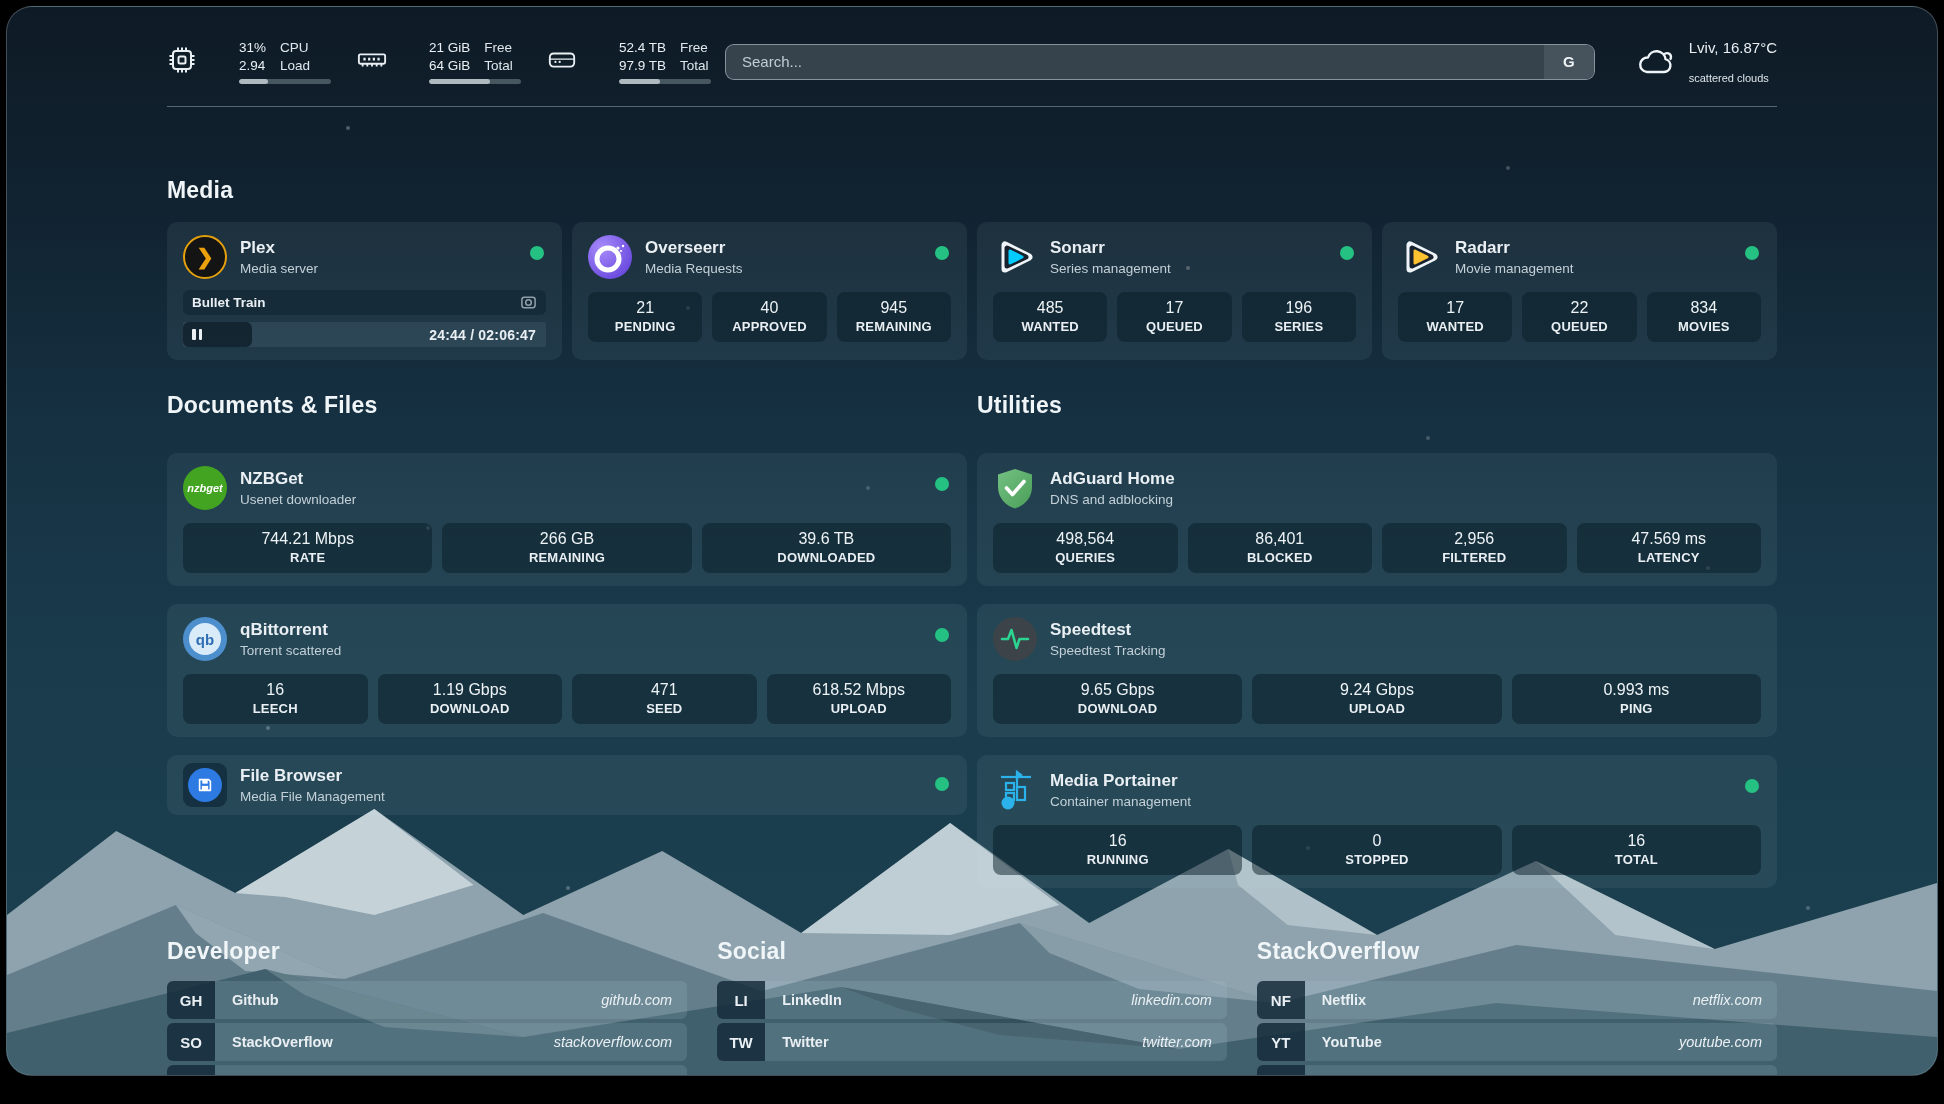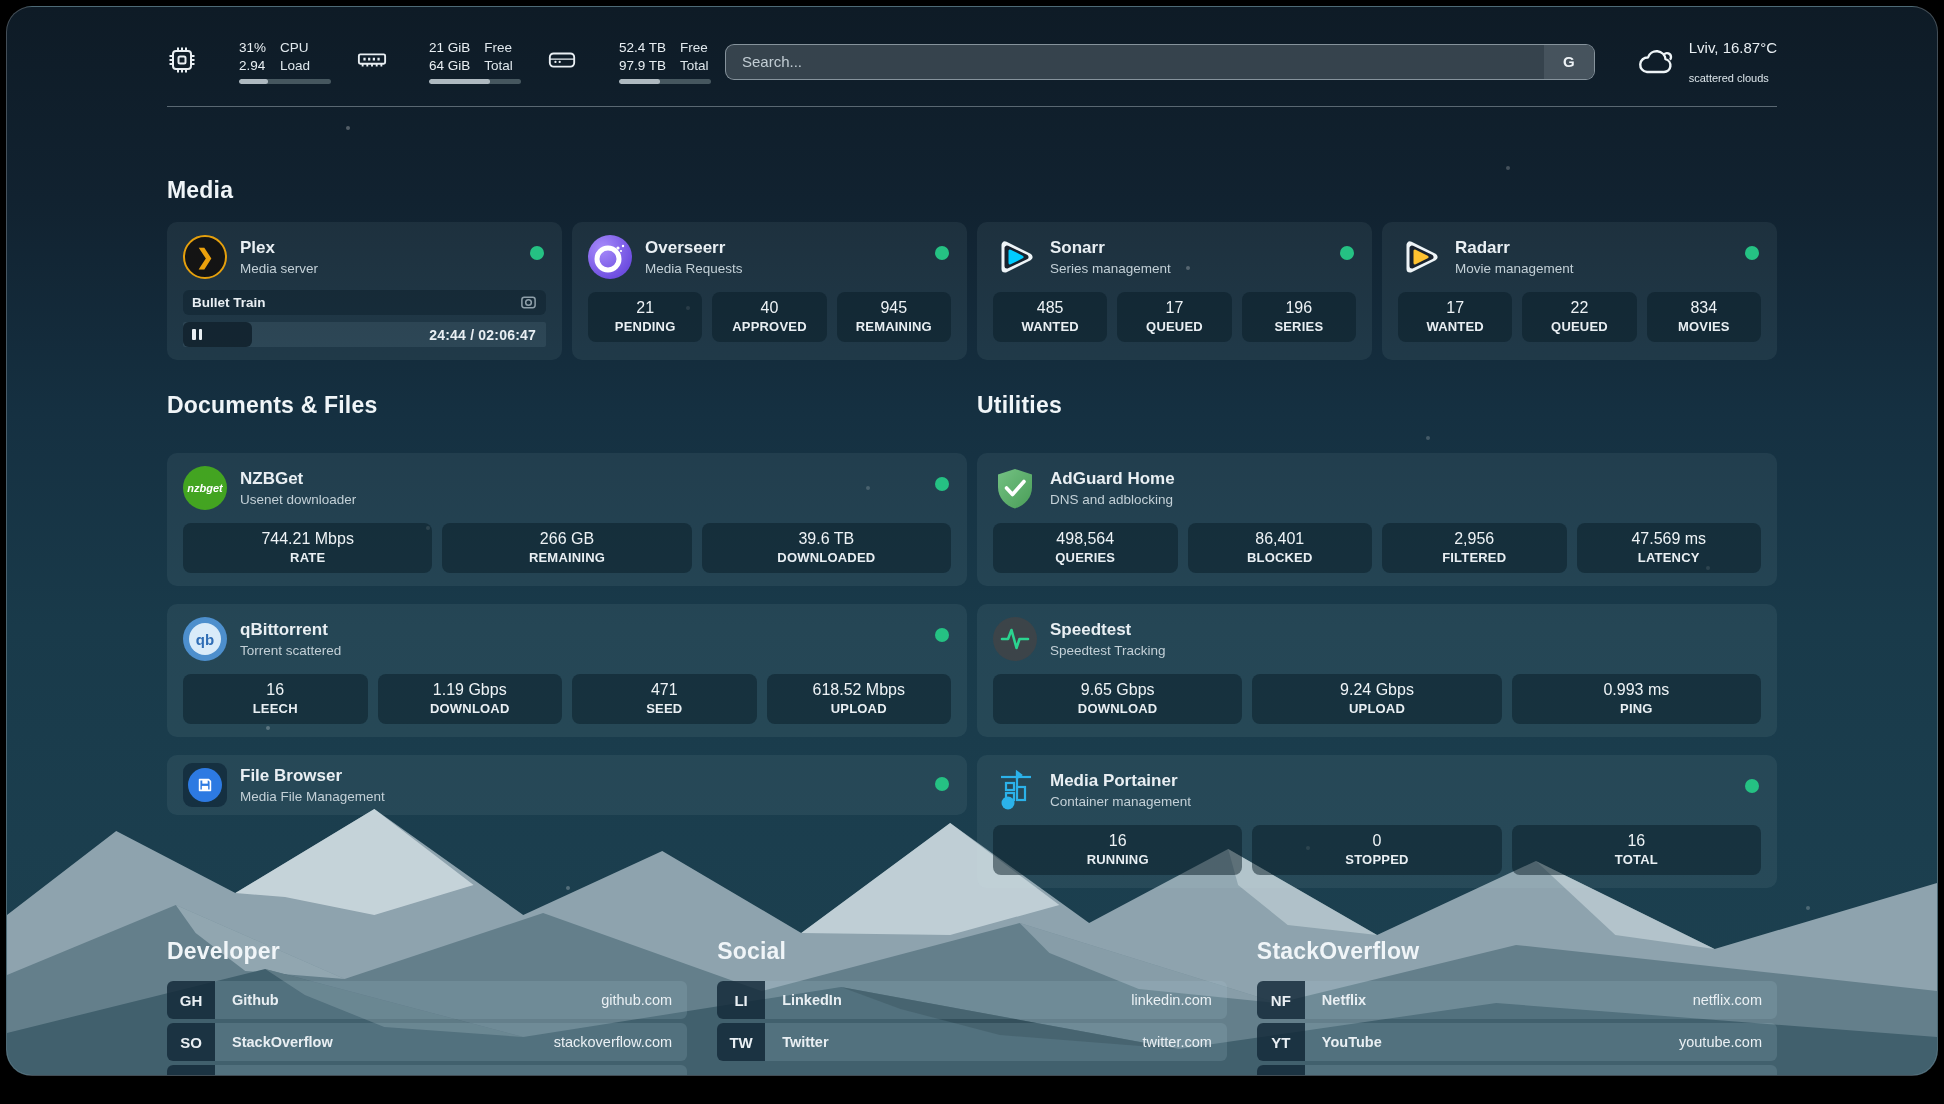--- a/index.html
+++ b/index.html
@@ -91,21 +91,21 @@
   .st-logo { background:#3c4449; }
 
   
   .bookmarks { display:grid; grid-template-columns:1fr 0.98fr 1fr; column-gap:30px; margin-top:50px; padding-bottom:20px; }
   .bm-title { margin-bottom:16px; }
   .bm-rows { display:flex; flex-direction:column; gap:4px; }
   .bm-row { display:flex; align-items:stretch; height:38px; background:rgba(173,205,220,.16); border-radius:6px; overflow:hidden; cursor:pointer; }
   .bm-abbr { width:48px; background:rgba(12,33,49,.78); display:flex; align-items:center; justify-content:center;
     font-size:15px; font-weight:600; flex:0 0 auto; }
   .bm-label { display:flex; align-items:center; margin-left:17px; font-size:14.5px; font-weight:600; }
-  .bm-url { display:flex; align-items:center; margin-left:auto; margin-right:15px; font-size:14.5px; color:#eaf0f4; }
+  .bm-url { display:flex; align-items:center; margin-left:auto; margin-right:15px; font-size:14.5px; color:#eaf0f4;font-style:italic; }
 </style>
 </head>
 <body>
 
 <div class="page">
 
   <svg class="mountains" viewBox="0 0 1944 310" preserveAspectRatio="none">
     <polygon points="0,150 110,66 230,128 370,44 520,150 660,86 800,168 950,58 1090,158 1230,84 1380,170 1540,96 1720,184 1944,118 1944,310 0,310" fill="#8ea3ae"></polygon>
     <polygon points="230,128 370,44 470,120 370,150 280,132" fill="#d3dfe4" opacity="0.8"></polygon>
     <polygon points="800,168 950,58 1060,140 950,170" fill="#cfdce1" opacity="0.75"></polygon>

